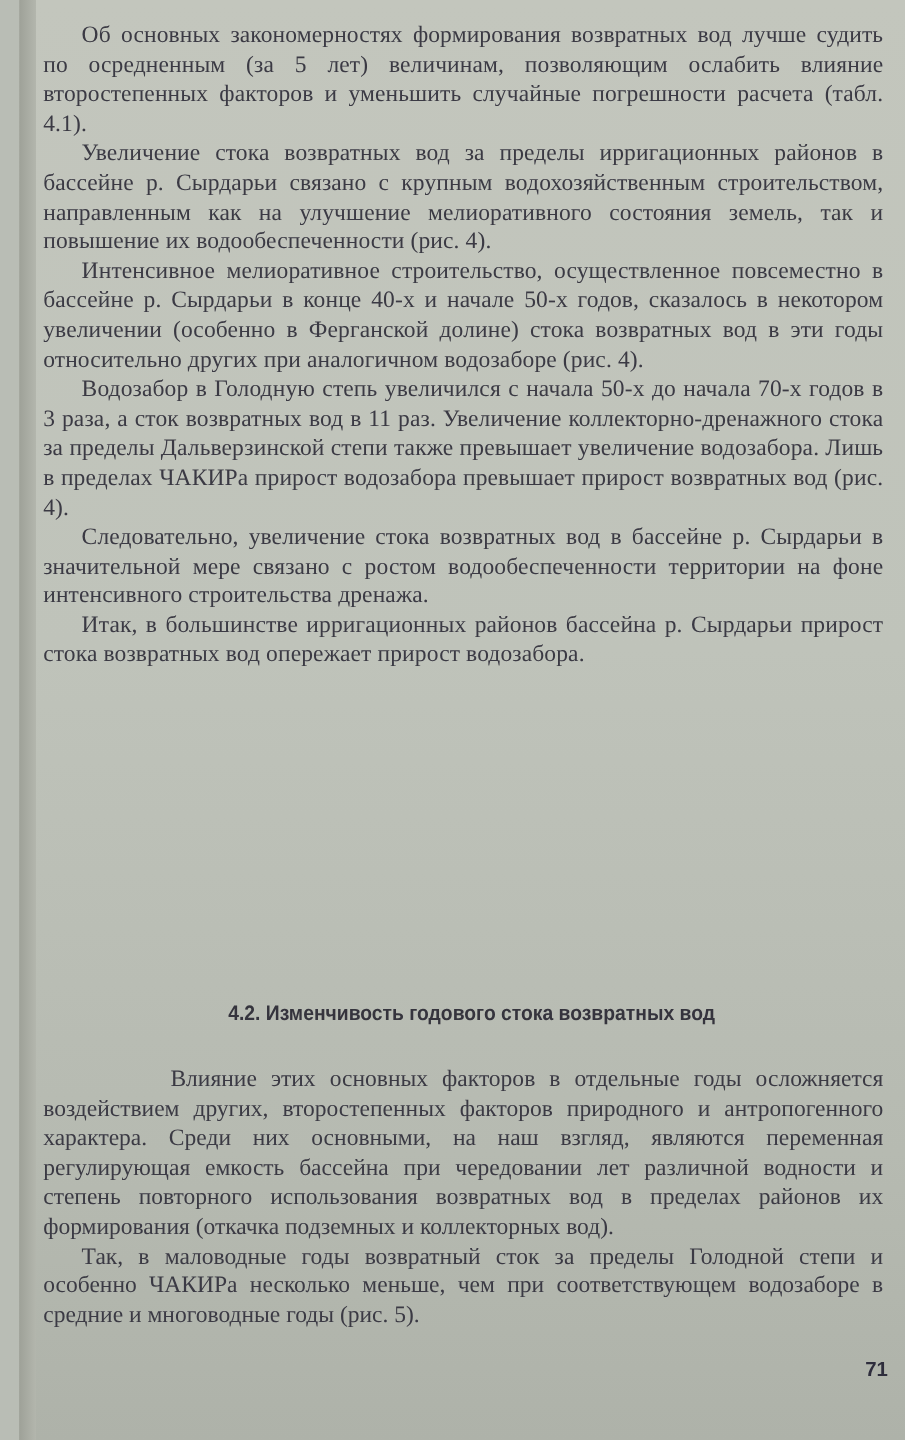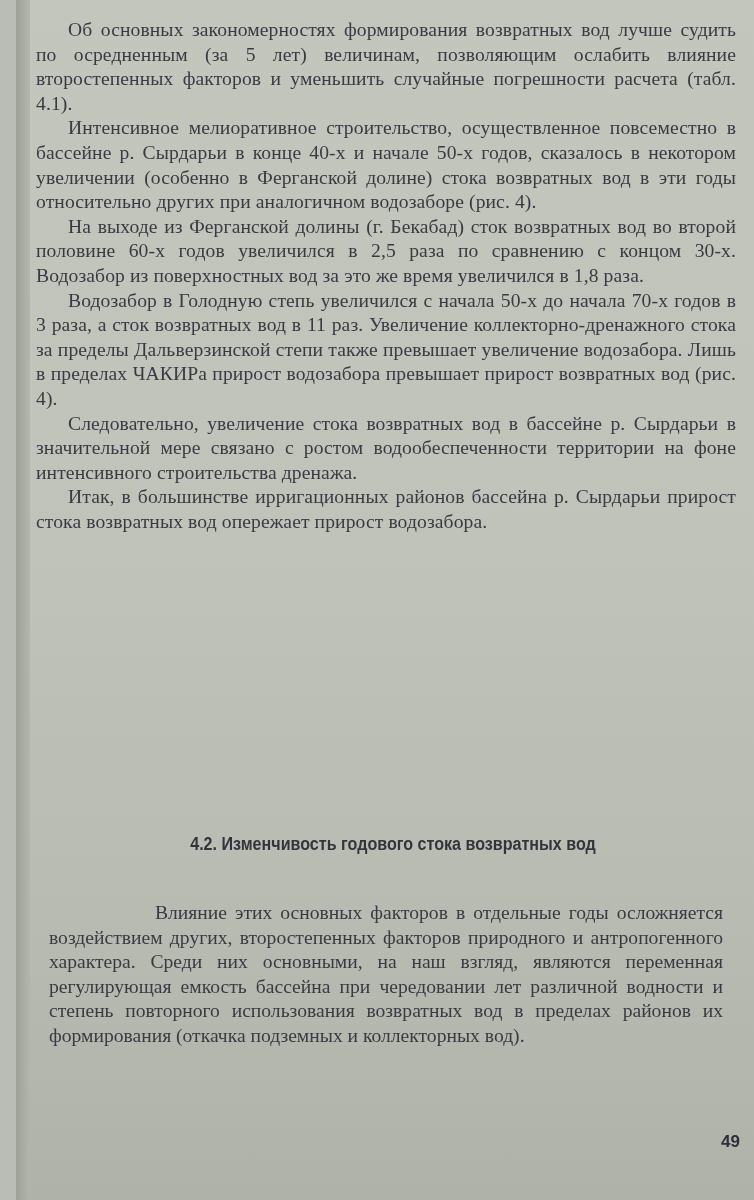--- a/index.html
+++ b/index.html
@@ -28,43 +28,44 @@
   .heading {
     position: absolute; left: 0; width: 754px; top: 834px;
     text-align: center; font-family: "Liberation Sans", "DejaVu Sans", sans-serif;
     font-weight: bold; font-size: 17.5px; color: #35343d;
     transform: scaleX(0.92);
   }
   .text2 {
     position: absolute; left: 20px; top: 888px; width: 700px;
     font-size: 19.6px; line-height: 24.6px; text-align: justify;
   }
-  .text2 p { margin: 13px; text-indent: 32px; }
+  .text2 p { margin: 0; text-indent: 32px; }
   .text2 p.big-indent { text-indent: 106px; }
   .page-number {
     position: absolute; left: 705px; top: 1132px;
     font-family: "Liberation Sans", "DejaVu Sans", sans-serif;
     font-weight: bold; font-size: 17px; color: #2e2d3c;
   }
 </style>
 </head>
 <body>
 
 <div class="page">
   <div class="edge"></div>
 
   <div class="text">
     <p>Об основных закономерностях формирования возвратных вод лучше судить по осредненным (за 5 лет) величинам, позволяющим ослабить влияние второстепенных факторов и уменьшить случайные погрешности расчета (табл. 4.1).</p>
+    <p>Увеличение стока возвратных вод за пределы ирригационных районов в бассейне р. Сырдарьи связано с крупным водохозяйственным строительством, направленным как на улучшение мелиоративного состояния земель, так и повышение их водообеспеченности (рис. 4).</p>
     <p>Интенсивное мелиоративное строительство, осуществленное повсеместно в бассейне р. Сырдарьи в конце 40-х и начале 50-х годов, сказалось в некотором увеличении (особенно в Ферганской долине) стока возвратных вод в эти годы относительно других при аналогичном водозаборе (рис. 4).</p>
-    <p>На выходе из Ферганской долины (г. Бекабад) сток возвратных вод во второй половине 60-х годов увеличился в 2,5 раза по сравнению с концом 30-х. Водозабор из поверхностных вод за это же время увеличился в 1,8 раза.</p>
     <p>Водозабор в Голодную степь увеличился с начала 50-х до начала 70-х годов в 3 раза, а сток возвратных вод в 11 раз. Увеличение коллекторно-дренажного стока за пределы Дальверзинской степи также превышает увеличение водозабора. Лишь в пределах ЧАКИРа прирост водозабора превышает прирост возвратных вод (рис. 4).</p>
     <p>Следовательно, увеличение стока возвратных вод в бассейне р. Сырдарьи в значительной мере связано с ростом водообеспеченности территории на фоне интенсивного строительства дренажа.</p>
     <p>Итак, в большинстве ирригационных районов бассейна р. Сырдарьи прирост стока возвратных вод опережает прирост водозабора.</p>
   </div>
 
   <div class="heading">4.2. Изменчивость годового стока возвратных вод</div>
 
   <div class="text2">
     <p class="big-indent">Влияние этих основных факторов в отдельные годы осложняется воздействием других, второстепенных факторов природного и антропогенного характера. Среди них основными, на наш взгляд, являются переменная регулирующая емкость бассейна при чередовании лет различной водности и степень повторного использования возвратных вод в пределах районов их формирования (откачка подземных и коллекторных вод).</p>
+    <p>Так, в маловодные годы возвратный сток за пределы Голодной степи и особенно ЧАКИРа несколько меньше, чем при соответствующем водозаборе в средние и многоводные годы (рис. 5).</p>
   </div>
 
-  <div class="page-number">49</div>
+  <div class="page-number">71</div>
 </div>
 
 </body></html>

